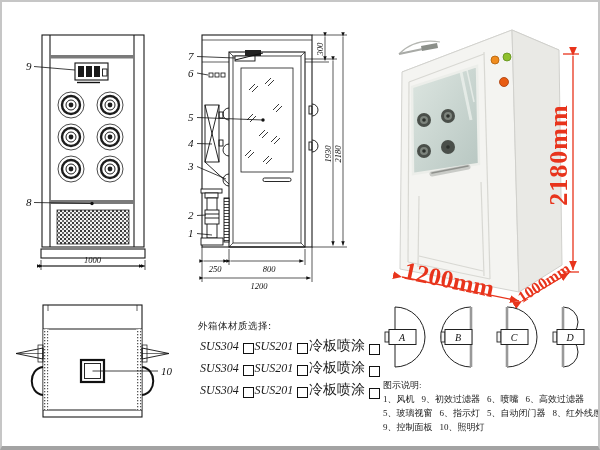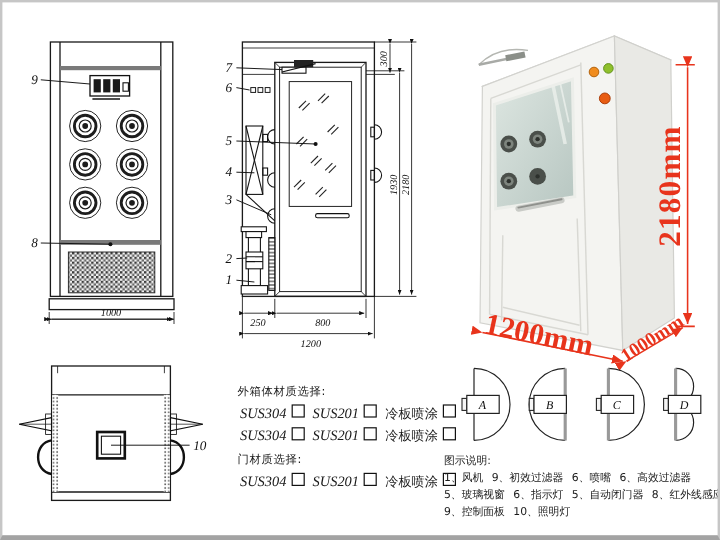--- a/index.html
+++ b/index.html
@@ -7,29 +7,29 @@
     border:2px solid #c6c6c6;border-bottom:4px solid #a3a3a3;overflow:hidden;
     font-family:"DejaVu Sans",sans-serif;color:#1a1a1a;}
   svg{position:absolute;overflow:visible;}
   svg text{font-family:"Liberation Serif",serif;font-style:italic;fill:#111;}
   .callout{font-size:11px;}
   .dim{font-size:8.5px;}
   
   #materials{position:absolute;left:196px;top:312px;width:182px;}
   .mat-title{font-size:9.5px;letter-spacing:.5px;margin:6px 0 4px 0;}
   .mat-row{display:flex;justify-content:space-between;align-items:center;margin:2px 0 4px 2px;}
-  .mat-opt{display:flex;align-items:flex-start;}
+  .mat-opt{display:flex;align-items:flex-end;}
   .sus{font-family:"Liberation Serif",serif;font-style:italic;font-size:12px;}
-  .cn-opt{font-size:11px;}
+  .cn-opt{font-size:14px;}
   .chk{display:inline-block;width:9px;height:9px;border:1.6px solid #111;margin-left:4px;background:#fff;}
   
   #door-options{position:absolute;left:383px;top:303px;display:flex;gap:14px;}
   #door-options svg{position:static;}
   
-  #legend{position:absolute;left:368px;top:376px;width:206px;font-size:9px;line-height:14px;}
+  #legend{position:absolute;left:381px;top:376px;width:206px;font-size:9px;line-height:14px;font-family:Liberation Serif, serif;}
   .legend-row{display:flex;column-gap:7px;flex-wrap:nowrap;white-space:nowrap;}
   
   .red-dim{position:absolute;font-family:"Liberation Serif",serif;font-weight:bold;text-align:center;}
   #dim-height{left:499px;top:138px;width:115px;font-size:26px;transform:rotate(-90deg);letter-spacing:1px;}
   #dim-width{left:383px;top:264px;width:128px;font-size:25px;transform:rotate(12deg);}
   #dim-depth{left:496px;top:272px;width:92px;font-size:16px;transform:rotate(-33deg);}
 </style>
 </head>
 <body>
 
@@ -378,21 +378,20 @@
         </span>
       <span class="mat-opt">
           <span class="sus">SUS201</span>
           <span class="chk"></span>
         </span>
       <span class="mat-opt">
           <span class="cn-opt">冷板喷涂</span>
           <span class="chk"></span>
         </span>
     </div>
-    <div class="mat-title">门材质选择:</div>
     <div class="mat-row">
       <span class="mat-opt">
           <span class="sus">SUS304</span>
           <span class="chk"></span>
         </span>
       <span class="mat-opt">
           <span class="sus">SUS201</span>
           <span class="chk"></span>
         </span>
       <span class="mat-opt">

